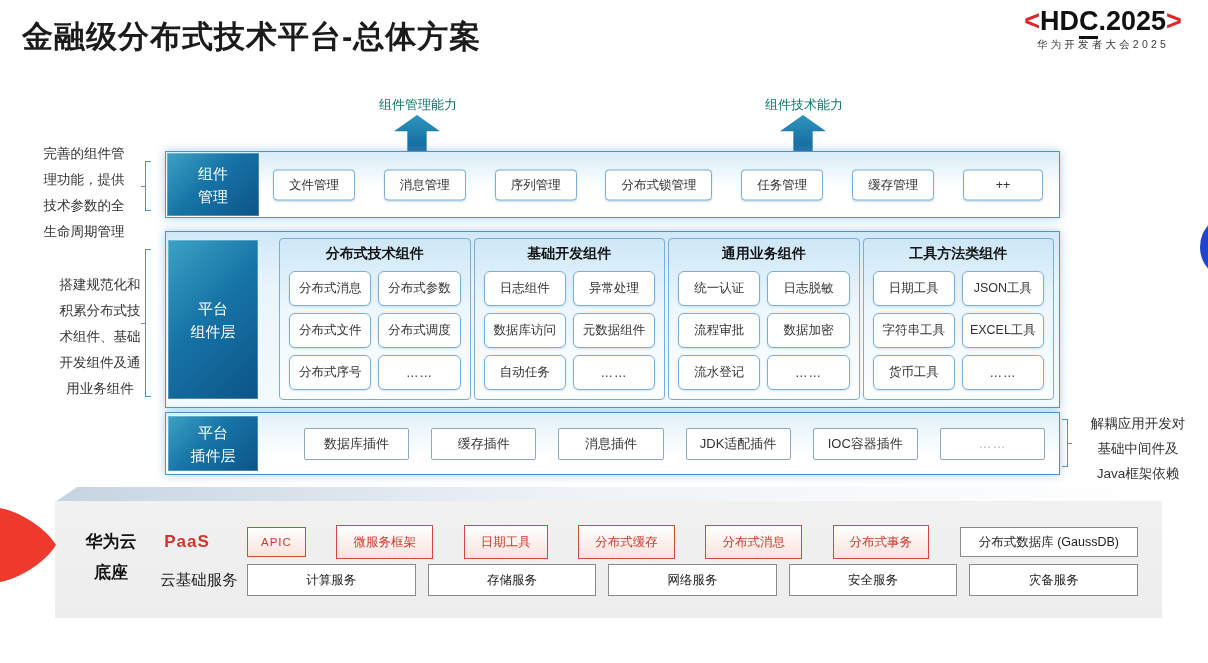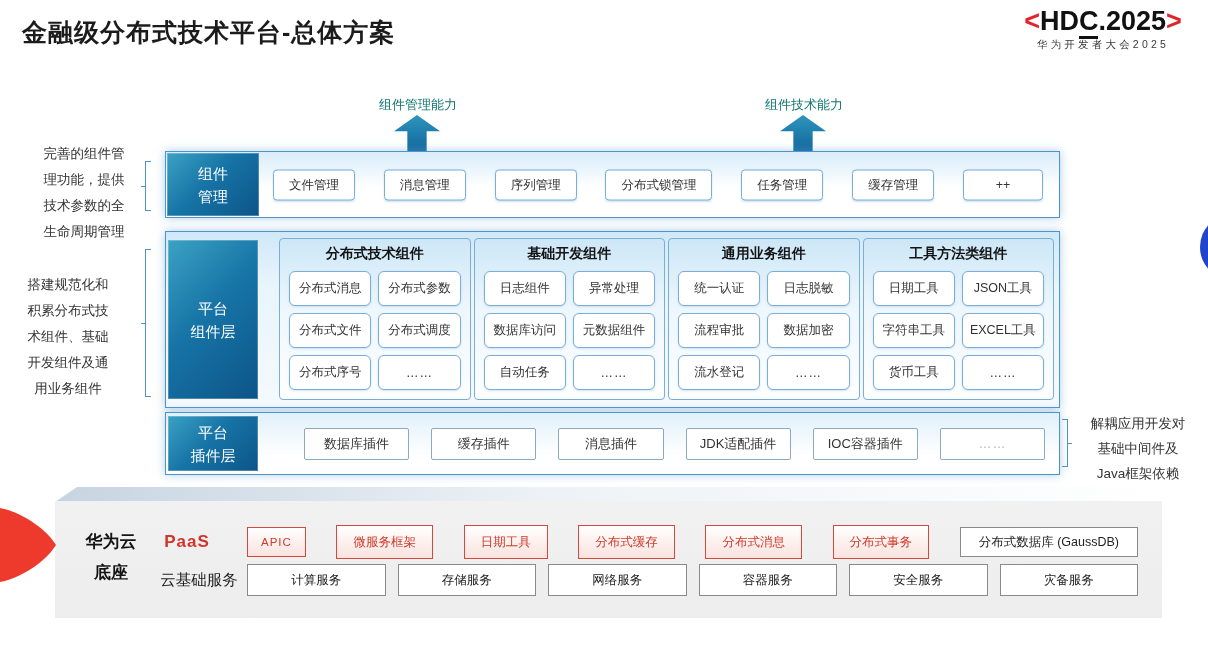--- a/index.html
+++ b/index.html
@@ -4,21 +4,21 @@
 <style>
   * { margin:0; padding:0; box-sizing:border-box; }
   html,body { width:1208px; height:663px; }
   body {
     position:relative; overflow:hidden; background:#ffffff;
     font-family:"Liberation Sans","DejaVu Sans",sans-serif; color:#333;
   }
   .abs { position:absolute; }
 
   
-  .title { left:22px; top:16px; font-size:25px; font-weight:bold; color:#1b1b1b; letter-spacing:1px; }
+  .title { left:22px; top:16px; font-size:31px; font-weight:bold; color:#1b1b1b; letter-spacing:1px; }
   .logo { left:1002px; top:6px; width:202px; text-align:center; }
   .logo-row { font-size:27px; font-weight:bold; color:#111; white-space:nowrap; }
   .logo-bracket { color:#e0242a; font-weight:bold; }
   .logo-c { border-bottom:3px solid #111; }
   .logo-sub { margin-top:1px; font-size:10.5px; letter-spacing:3.2px; color:#3a3a3a; white-space:nowrap; }
 
   
   .cap-label { top:96px; width:140px; text-align:center; font-size:13px; color:#0f766e; }
   .up-arrow {
     top:115px; width:46px; height:37px;
@@ -87,21 +87,21 @@
   .bracket-l::after { content:""; position:absolute; left:-5px; top:50%; width:5px; border-top:1.5px solid #4f93c8; }
   .bracket-r { width:6px; border:1.5px solid #4f93c8; border-left:none; }
   .bracket-r::after { content:""; position:absolute; right:-5px; top:50%; width:5px; border-top:1.5px solid #4f93c8; }
   .bk1 { left:145px; top:161px; height:50px; }
   .bk2 { left:145px; top:249px; height:148px; }
   .bk3 { left:1062px; top:419px; height:48px; }
 
   
   .note { font-size:13.5px; color:#333; text-align:center; white-space:pre-line; }
   .note-l1 { left:16px; top:141px; width:136px; line-height:26px; }
-  .note-l2 { left:0; top:272px; width:136px; line-height:26px; }
+  .note-l2 { left:32px; top:272px; width:136px; line-height:26px; }
   .note-r  { left:1073px; top:411px; width:130px; line-height:25px; }
 
   
   .slab-top {
     left:55px; top:487px; width:1107px; height:15px;
     background:linear-gradient(100deg,#c6d4e1 0%,#eef2f6 45%,#ffffff 100%);
     clip-path:polygon(0 100%, 2% 0, 98% 0, 100% 100%);
   }
   .cloud-box { left:55px; top:501px; width:1107px; height:117px;
                background:linear-gradient(180deg,#f1f1f2 0%,#ededee 100%); }
@@ -257,21 +257,20 @@
     <div class="btn btn-red">分布式消息</div>
     <div class="btn btn-red">分布式事务</div>
     <div class="btn btn-gauss">分布式数据库 (GaussDB)</div>
   </div>
 
   <div class="iaas-label">云基础服务</div>
   <div class="iaas-row">
     <div class="btn btn-gray">计算服务</div>
     <div class="btn btn-gray">存储服务</div>
     <div class="btn btn-gray">网络服务</div>
-    <div class="btn btn-gray">容器服务</div>
     <div class="btn btn-gray">安全服务</div>
     <div class="btn btn-gray">灾备服务</div>
   </div>
 </div>
 
 <svg class="abs red-wedge" viewBox="0 0 58 78">
   <path d="M0,2 C26,7 49,27 56,39 C49,51 26,71 0,76 Z" fill="#ee3a2c"></path>
 </svg>
 <div class="abs blue-circle"></div>
 

